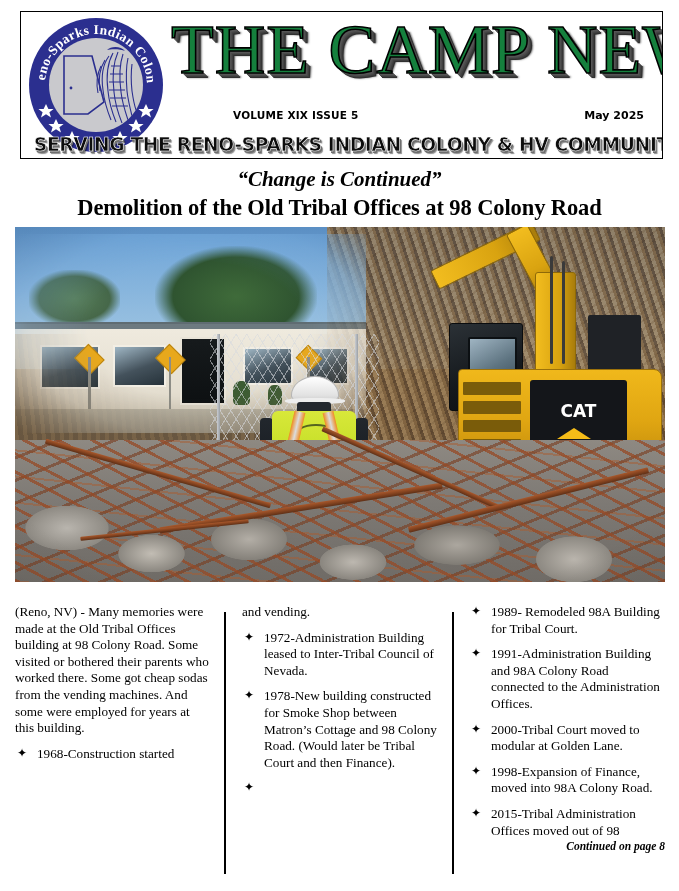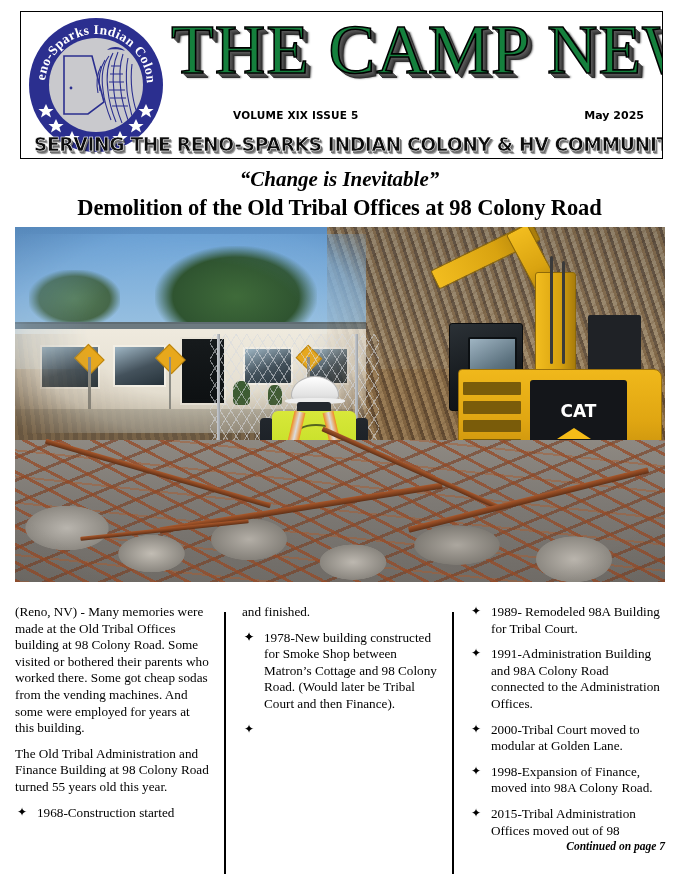--- a/index.html
+++ b/index.html
@@ -508,21 +508,21 @@
       </div>
     </div>
   </div>
 
   <div class="mh-title">THE CAMP NEWS</div>
   <div class="mh-volume">VOLUME XIX ISSUE 5</div>
   <div class="mh-date">May 2025</div>
   <div class="mh-tagline">SERVING THE RENO-SPARKS INDIAN COLONY &amp; HV COMMUNITIES</div>
 </div>
 
-<div class="kicker">“Change is Inevitable”</div>
+<div class="kicker">“Change is Continued”</div>
 <div class="headline">Demolition of the Old Tribal Offices at 98 Colony Road</div>
 
 <div class="photo">
 
   <div class="ph-layer ph-sky"></div>
   <div class="ph-layer ph-mid"></div>
   <div class="ph-layer ph-wood"></div>
   <div class="ph-layer ph-wood-left"></div>
 
   <div class="ph-layer ph-building">
@@ -600,34 +600,34 @@
 
   <div class="ph-vignette"></div>
 </div>
 
 <div class="cols">
   <div class="rule rule-1"></div>
   <div class="rule rule-2"></div>
 
   <div class="col col-1">
     <p>(Reno, NV) - Many memories were made at the Old Tribal Offices building at 98 Colony Road. Some visited or bothered their parents who worked there. Some got cheap sodas from the vending machines. And some were employed for years at this building.</p>
-    <p>The Old Tribal Administration and Finance Building at 98 Colony Road turned 55 years old this year.</p>
     <ul class="bullets">
       <li>
         <span class="bul">✦</span>
         <span>1968-Construction started</span>
       </li>
     </ul>
   </div>
 
   <div class="col col-2">
-    <p>and finished.</p>
+    <p>and vending.</p>
     <ul class="bullets">
       <li>
         <span class="bul">✦</span>
+        <span>1972-Administration Building leased to Inter-Tribal Council of Nevada.</span>
       </li>
       <li>
         <span class="bul">✦</span>
         <span>1978-New building constructed for Smoke Shop between Matron’s Cottage and 98 Colony Road. (Would later be Tribal Court and then Finance).</span>
       </li>
       <li>
         <span class="bul">✦</span>
       </li>
     </ul>
   </div>
@@ -648,15 +648,15 @@
       </li>
       <li>
         <span class="bul">✦</span>
         <span>1998-Expansion of Finance, moved into 98A Colony Road.</span>
       </li>
       <li>
         <span class="bul">✦</span>
         <span>2015-Tribal Administration Offices moved out of 98</span>
       </li>
     </ul>
-    <div class="contd">Continued on page 7</div>
+    <div class="contd">Continued on page 8</div>
   </div>
 </div>
 
 </body></html>

